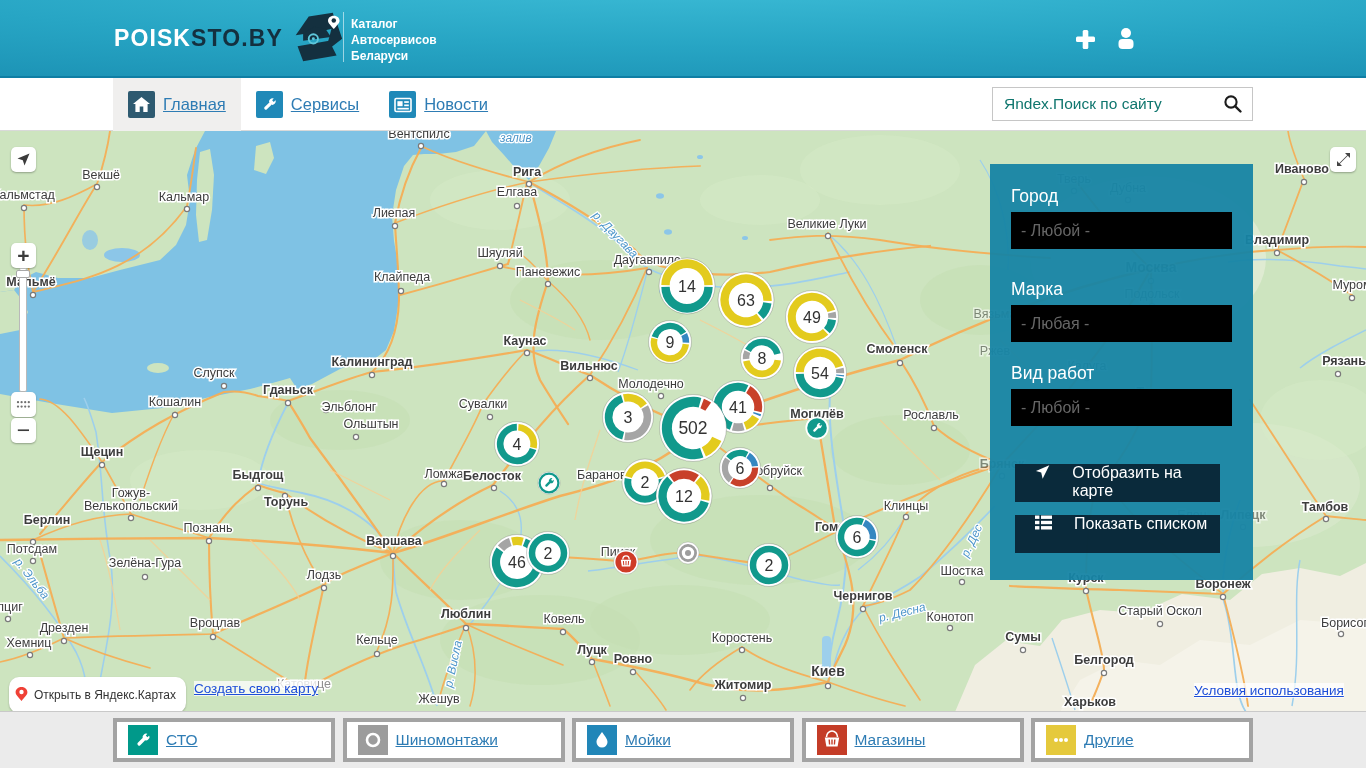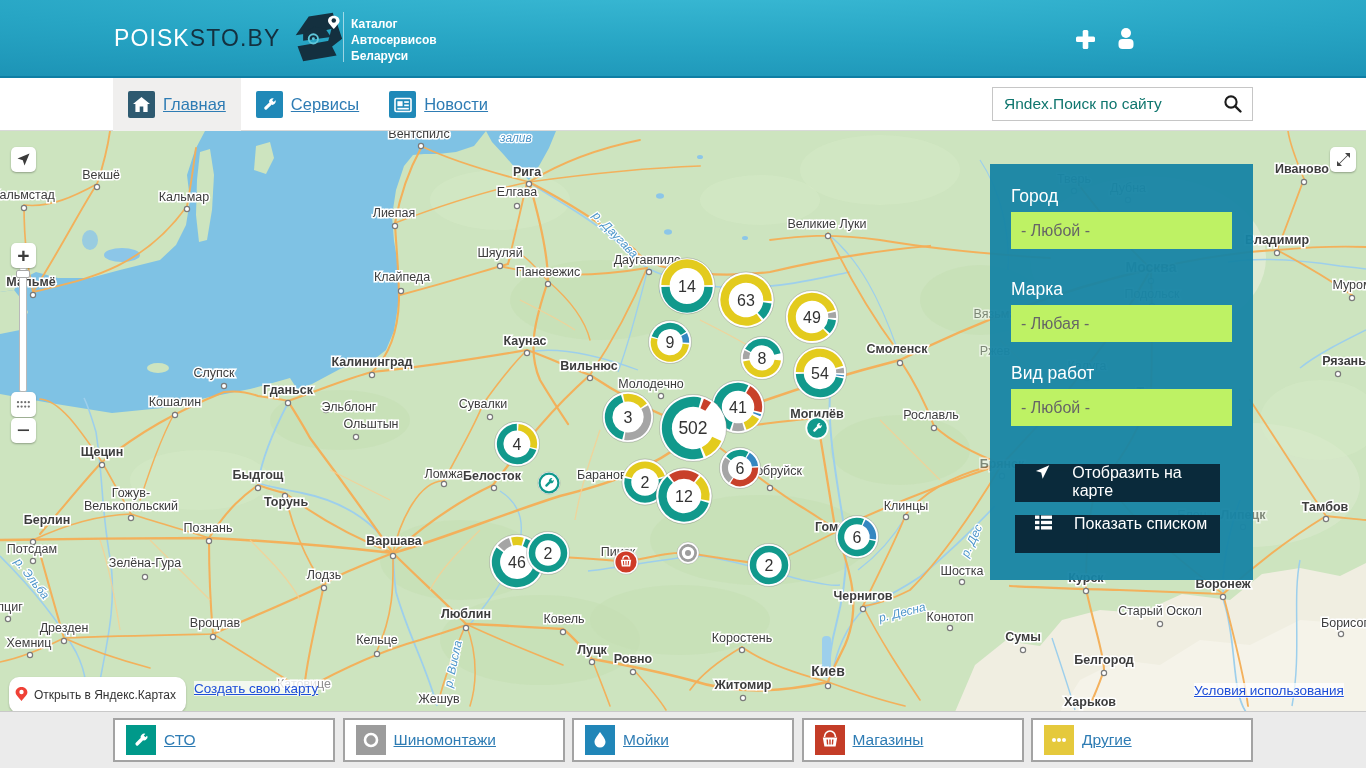--- a/index.html
+++ b/index.html
@@ -1,43 +1,43 @@
 <!DOCTYPE html>
 <html><head><meta charset="utf-8"><title>POISKSTO.BY</title>
 <style>
 *{margin:0;padding:0;box-sizing:border-box}
 body{width:1366px;height:768px;overflow:hidden;font-family:"Liberation Sans",sans-serif;background:#fff}
 a{text-decoration:underline}
 .header{position:relative;height:78px;background:radial-gradient(140% 200% at 52% -30%,#3ebed8 0%,#27a5c4 45%,#1485aa 100%);border-bottom:2px solid #0f7ea4}
 .cwrap{width:1140px;margin:0 auto;position:relative}
-.logo{position:absolute;left:1px;top:25px;font-size:23px;font-weight:normal;letter-spacing:1.1px}
+.logo{position:absolute;left:1px;top:25px;font-size:23px;font-weight:bold;letter-spacing:1.1px}
 .logo .w{color:#fff}.logo .d{color:#14303f}
 .tagline{position:absolute;left:238px;top:16px;color:#fff;font-size:12px;font-weight:bold;line-height:16px}
 .sep{position:absolute;left:230px;top:12px;width:1px;height:50px;background:rgba(255,255,255,.55)}
 .hicons{position:absolute;right:113px;top:26px}
 .nav{position:relative;height:53px;background:#fff;border-bottom:1px solid #d9d9d9}
 .tabs{width:1140px;margin:0 auto;display:flex;height:53px}
 .tab{display:flex;align-items:center;padding:8px 15px;gap:8px}
 .tab.active{background:#f0efee}
 .tab a{color:#2e7cb4;font-size:16.5px}
 .isq{width:27px;height:27px;border-radius:2px;display:flex;align-items:center;justify-content:center}
 .search{position:absolute;right:113px;top:9px;width:261px;height:34px;border:1px solid #c6c6c6;background:#fff;display:flex;align-items:center}
 .search span{color:#0f766e;font-size:15.5px;padding-left:11px;flex:1}
 .mapwrap{position:relative;width:1366px;height:580px;background:#cde4bf;overflow:hidden}
 .ctl{position:absolute;background:#fff;border-radius:5px;box-shadow:0 1px 2px rgba(0,0,0,.3);display:flex;align-items:center;justify-content:center}
 .panel{position:absolute;left:990px;top:33px;width:263px;height:416px;background:rgba(22,132,164,.95);padding:23px 21px 0 21px}
 .panel h3{color:#fff;font-size:17.5px;height:18px;line-height:18px;font-weight:normal}
-.pinput{margin:7px 0 0 0;width:221px;height:37px;background:#bef264;color:#666;font-size:16px;line-height:37px;padding-left:10px}
+.pinput{margin:7px 0 0 0;width:221px;height:37px;background:#000000;color:#666;font-size:16px;line-height:37px;padding-left:10px}
 .pbtn{width:205px;height:38px;background:rgba(9,38,54,.96);color:#fff;font-size:16px;display:flex;align-items:flex-start;margin-left:4px}
 .pbtn .bi{margin:0 22px 0 20px}
 .attrib{position:absolute;left:9px;top:546px;height:36px;background:#fff;border-radius:10px;box-shadow:0 1px 2px rgba(0,0,0,.25);display:flex;align-items:center;padding:0 10px 0 4px;font-size:12px;color:#333}
 .mklink{position:absolute;font-size:13.5px;color:#1d4ed8;background:rgba(255,255,255,.75);text-decoration:underline}
 .footer{height:57px;background:#ebebeb;border-top:1px solid #c9c9c9}
 .fbtns{width:1140px;margin:0 auto;padding-top:6px;display:flex;justify-content:space-between}
-.fbtn{width:222px;height:44px;background:#fff;border:2px solid #a3a3a3;display:flex;align-items:center;padding-left:11px;gap:8px}
+.fbtn{width:222px;height:44px;background:#fff;border:4px solid #a3a3a3;display:flex;align-items:center;padding-left:11px;gap:8px}
 .fbtn a{color:#2e7cb4;font-size:15.5px}
 .fsq{width:30px;height:30px;display:flex;align-items:center;justify-content:center}
 </style></head>
 <body>
 <div class="header">
  <div class="cwrap">
   <div class="logo"><span class="w">POISK</span><span class="d">STO.BY</span></div>
   <svg style="position:absolute;left:179px;top:11px" width="52" height="52" viewBox="0 0 56 56">
     <path d="M4,26 L18,6 L44,2 L48,18 L30,22 Z" fill="#14303f"></path>
     <path d="M46,6 L54,30 L36,44 Z" fill="#14303f"></path>

